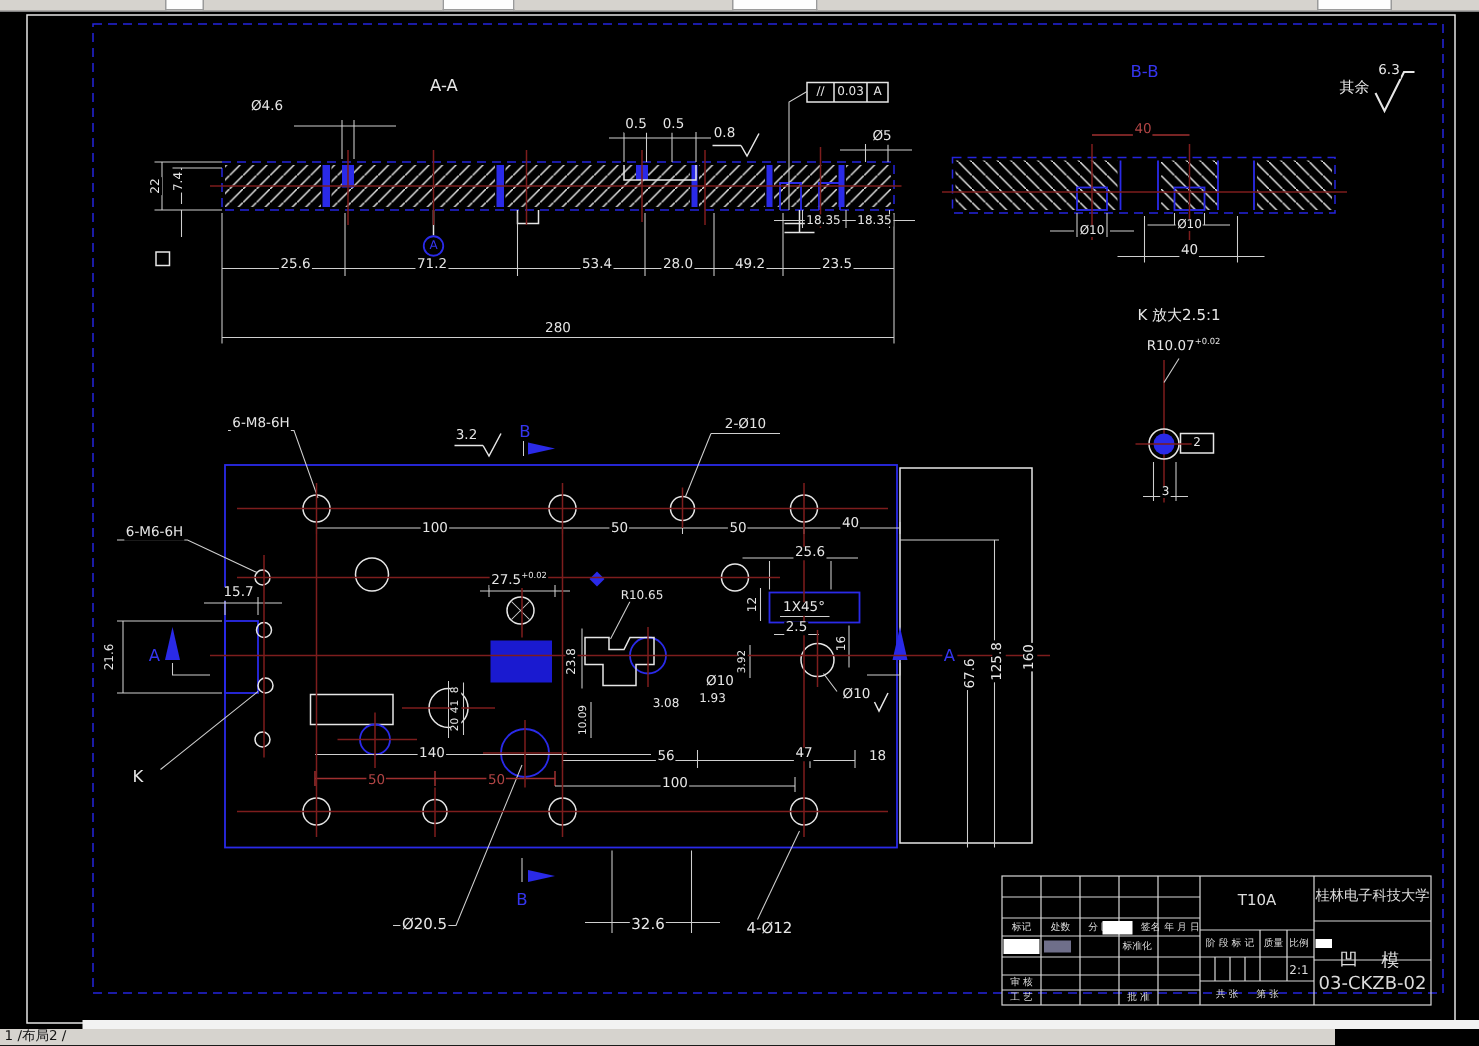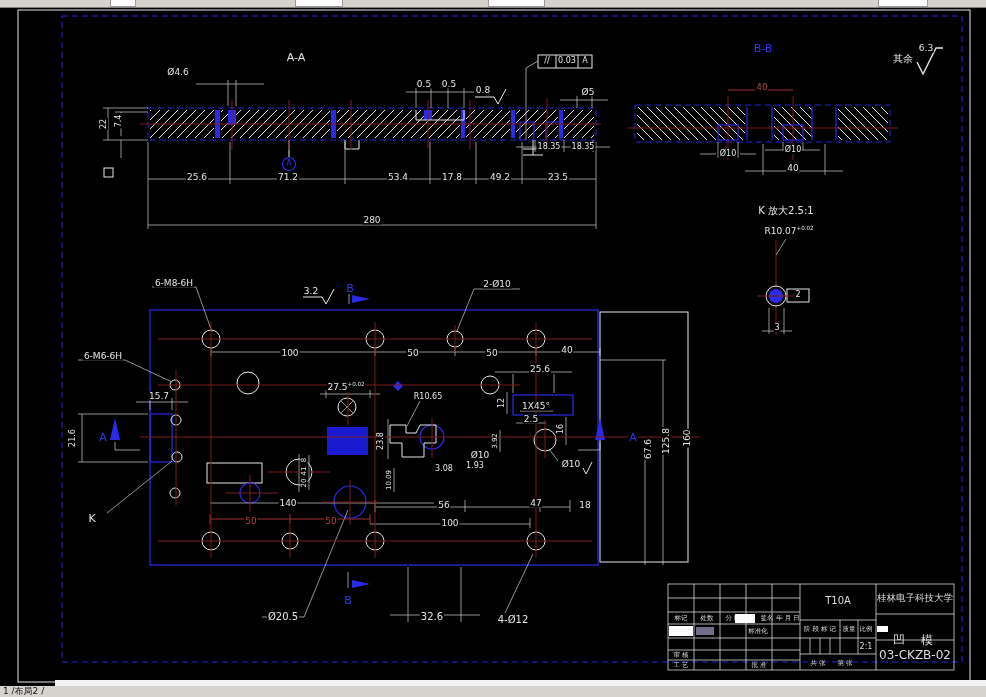--- a/index.html
+++ b/index.html
@@ -21,21 +21,21 @@
   #techreq{position:absolute;left:735px;top:437px;z-index:3;color:#2b2bf0;}
   #techreq .tr-title{font-size:13px;font-weight:bold;letter-spacing:3px;margin-left:14px;}
   #techreq .tr-line{font-size:9.5px;margin-top:4px;white-space:nowrap;}
   
   #tblock{position:absolute;left:668px;top:584px;width:286px;height:86px;z-index:3;}
   .tbx{position:absolute;color:#dcdcdc;font-size:6.5px;white-space:nowrap;transform:translate(-50%,-50%);line-height:1;}
   .wblob{position:absolute;background:#fff;}
   .gsmudge{position:absolute;background:#6f6f8a;}
   
   #hscroll{position:absolute;left:55px;top:680px;width:931px;height:6px;background:#f2f2f2;z-index:5;}
-  #statusbar{position:absolute;left:0;top:686px;width:986px;height:11px;background:#d6d3ce;z-index:5;
+  #statusbar{position:absolute;left:0;top:686px;width:890px;height:11px;background:#d6d3ce;z-index:5;
              color:#111;font-size:9px;line-height:11px;}
   #statusbar span{padding-left:3px;}
 </style>
 </head>
 <body>
 
 <div id="screen">
 
   <div id="toolbar">
     <div class="tb-seg" style="left:110px;width:24px"></div>
@@ -228,21 +228,21 @@
       <span class="lb w" style="left: 449px; top: 84px; font-size: 9px; transform: translate(-50%, -50%);">0.5</span>
       <span class="lb w" style="left: 483px; top: 90px; font-size: 9px; transform: translate(-50%, -50%);">0.8</span>
       <span class="lb w" style="left: 588px; top: 92px; font-size: 9px; transform: translate(-50%, -50%);">Ø5</span>
       <span class="lb w" style="left: 549px; top: 147px; font-size: 8px; transform: translate(-50%, -50%);">18.35</span>
       <span class="lb w" style="left: 583px; top: 147px; font-size: 8px; transform: translate(-50%, -50%);">18.35</span>
       <span class="lb w" style="left: 104px; top: 124px; font-size: 8px; transform: translate(-50%, -50%) rotate(-90deg);">22</span>
       <span class="lb w" style="left: 119px; top: 121px; font-size: 8px; transform: translate(-50%, -50%) rotate(-90deg);">7.4</span>
       <span class="lb w" style="left: 197px; top: 177px; font-size: 9px; transform: translate(-50%, -50%);">25.6</span>
       <span class="lb w" style="left: 288px; top: 177px; font-size: 9px; transform: translate(-50%, -50%);">71.2</span>
       <span class="lb w" style="left: 398px; top: 177px; font-size: 9px; transform: translate(-50%, -50%);">53.4</span>
-      <span class="lb w" style="left: 452px; top: 177px; font-size: 9px; transform: translate(-50%, -50%);">17.8</span>
+      <span class="lb w" style="left: 452px; top: 177px; font-size: 9px; transform: translate(-50%, -50%);">28.0</span>
       <span class="lb w" style="left: 500px; top: 177px; font-size: 9px; transform: translate(-50%, -50%);">49.2</span>
       <span class="lb w" style="left: 558px; top: 177px; font-size: 9px; transform: translate(-50%, -50%);">23.5</span>
       <span class="lb w" style="left: 372px; top: 220px; font-size: 9px; transform: translate(-50%, -50%);">280</span>
       <span class="lb b" style="left: 289px; top: 164px; font-size: 8px; transform: translate(-50%, -50%);">A</span>
       <span class="lb w" style="left: 547px; top: 61px; font-size: 8px; transform: translate(-50%, -50%);">//</span>
       <span class="lb w" style="left: 567px; top: 61px; font-size: 8px; transform: translate(-50%, -50%);">0.03</span>
       <span class="lb w" style="left: 585px; top: 61px; font-size: 8px; transform: translate(-50%, -50%);">A</span>
       <span class="lb b" style="left: 763px; top: 48px; font-size: 11px; transform: translate(-50%, -50%);">B-B</span>
       <span class="lb w" style="left: 903px; top: 59px; font-size: 10px; transform: translate(-50%, -50%);">其余</span>
       <span class="lb w" style="left: 926px; top: 48px; font-size: 9px; transform: translate(-50%, -50%);">6.3</span>

